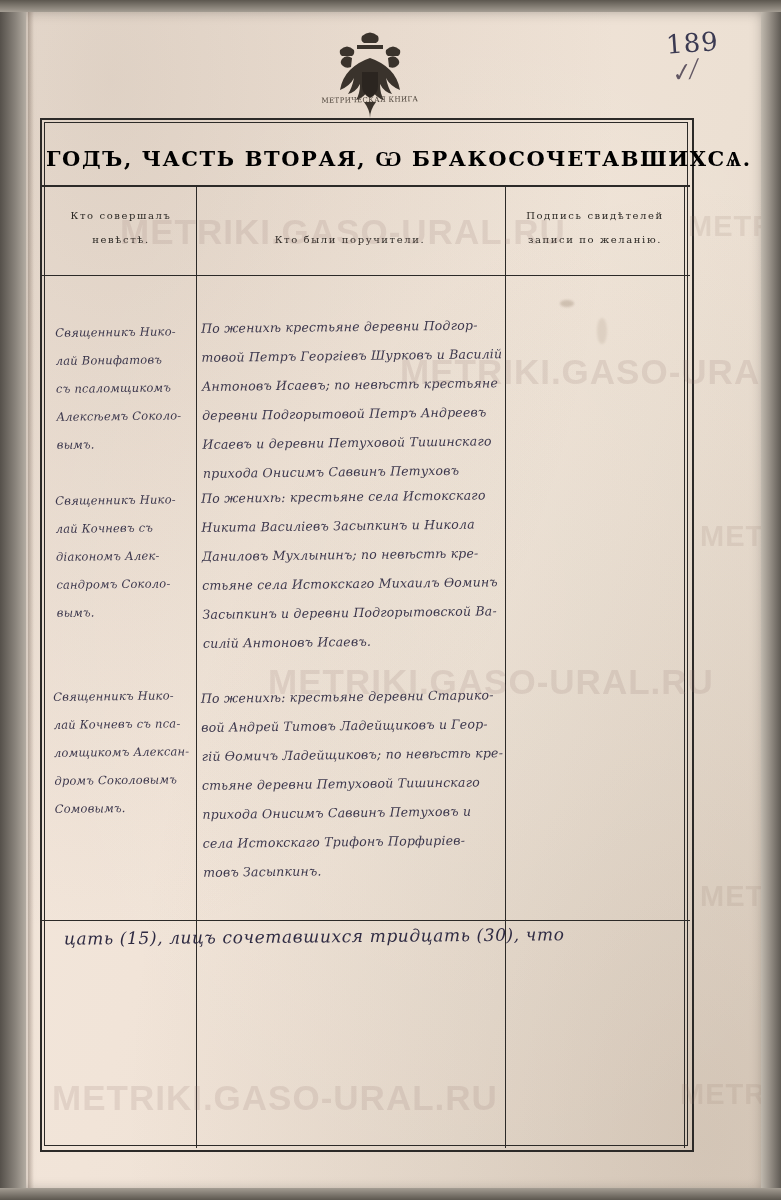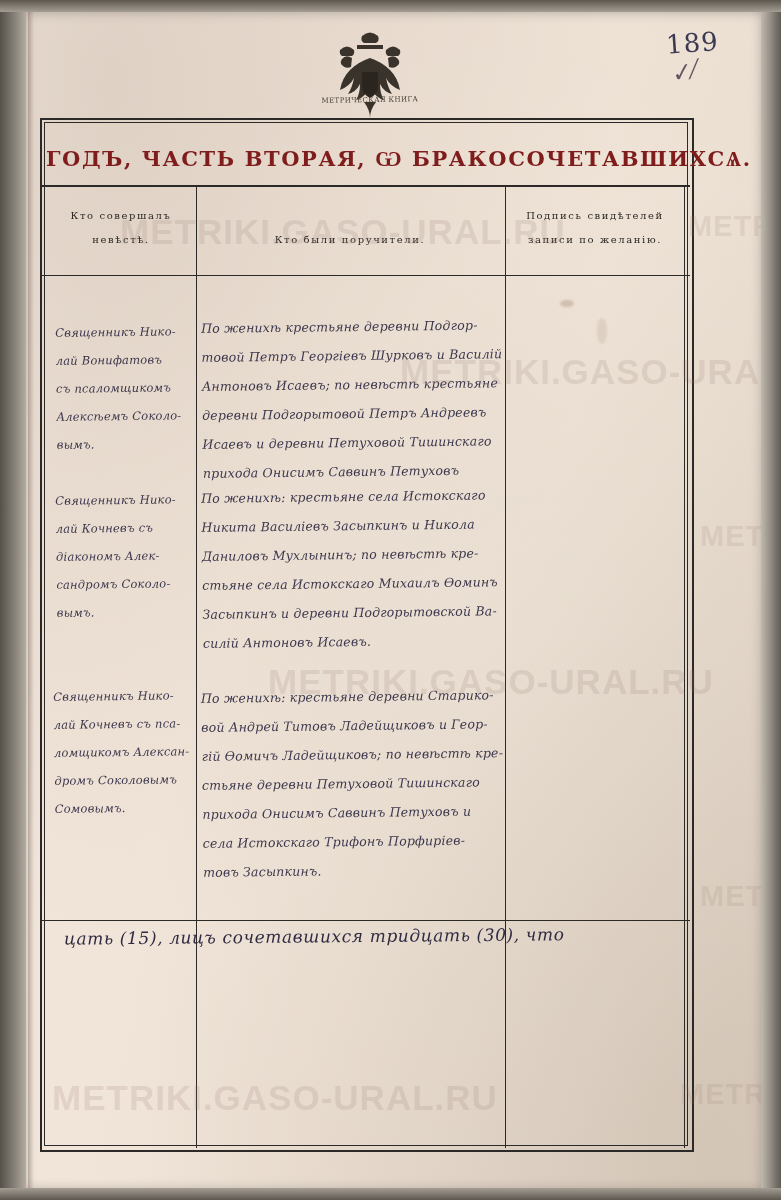--- a/index.html
+++ b/index.html
@@ -107,21 +107,21 @@
   
   .doc-title{
     position:absolute;
     left:46px; top:146px;
     width:640px;
     text-align:center;
     font-family:"DejaVu Serif", serif;
     font-weight:700;
     font-size:21px;
     letter-spacing:1.6px;
-    color:#7f1d1d;
+    color:#000000;
     white-space:nowrap;
   }
 
   
   .crest{
     position:absolute;
     left:300px; top:28px;
     width:140px; height:100px;
     color:#3a332c;
   }

